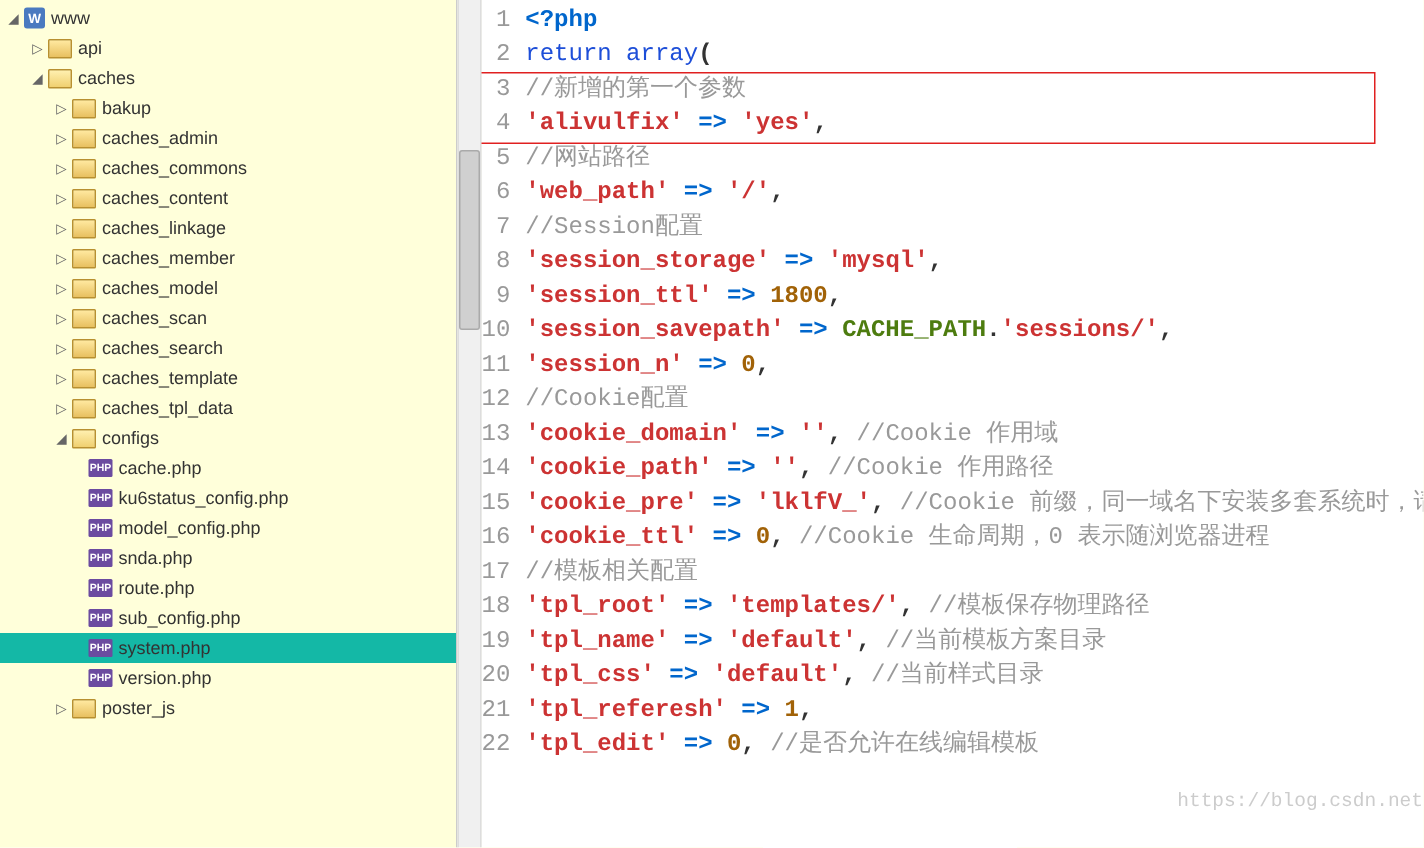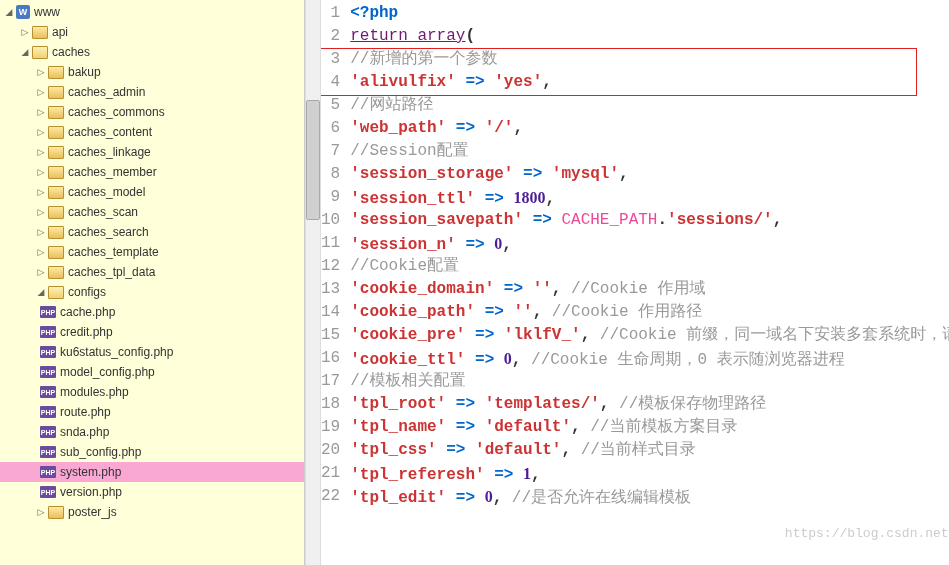--- a/index.html
+++ b/index.html
@@ -1,20 +1,20 @@
 <!DOCTYPE html>
 <html><head>
   <meta charset="utf-8">
   <style>
     * { margin: 0; padding: 0; box-sizing: border-box; }
     body { font-family: "Segoe UI", Tahoma, sans-serif; font-size: 12px; background: #ffffda; width: 949px; height: 565px; overflow: hidden; display: flex; }
     
     .sidebar { width: 305px; background: #ffffda; border-right: 1px solid #ccc; overflow-y: auto; padding: 2px 0; }
     .tree-item { display: flex; align-items: center; height: 20px; padding-left: 4px; cursor: pointer; white-space: nowrap; }
-    .tree-item.selected { background: #f9a8d4; }
+    .tree-item.selected { background: #14b8a6; }
     .tree-toggle { width: 10px; height: 10px; display: inline-flex; align-items: center; justify-content: center; font-size: 9px; color: #666; margin-right: 2px; }
     .tree-icon { width: 16px; height: 14px; margin-right: 4px; display: inline-flex; align-items: center; justify-content: center; }
     .folder-icon::before { content: ""; width: 14px; height: 11px; background: linear-gradient(#ffe9a0, #e8c060); border: 1px solid #b89030; border-radius: 1px; display: block; }
     .folder-open-icon::before { content: ""; width: 14px; height: 11px; background: linear-gradient(#fff0b0, #f0d070); border: 1px solid #b89030; border-radius: 1px; display: block; }
     .php-icon { background: #6b4ba0; color: white; font-size: 7px; font-weight: bold; display: inline-flex; align-items: center; justify-content: center; width: 16px; height: 12px; border-radius: 1px; }
     .w-icon { background: #4a7ac0; color: white; font-size: 9px; font-weight: bold; display: inline-flex; align-items: center; justify-content: center; width: 14px; height: 14px; border-radius: 2px; }
     .tree-label { color: #333; }
     
     .scrollbar-v { width: 16px; background: #f0f0f0; border-left: 1px solid #ddd; border-right: 1px solid #ddd; position: relative; }
     .scrollbar-thumb { position: absolute; top: 100px; width: 14px; height: 120px; background: #d0d0d0; border: 1px solid #aaa; border-radius: 2px; left: 0; }
@@ -22,33 +22,33 @@
     .editor { flex: 1; background: #fff; display: flex; font-family: "Consolas", "Courier New", monospace; font-size: 16px; overflow: hidden; }
     .gutter { width: 34px; text-align: right; padding-right: 6px; color: #999; background: #fff; user-select: none; line-height: 23px; padding-top: 2px; }
     .gutter div { height: 23px; }
     .code { flex: 1; padding-left: 4px; line-height: 23px; padding-top: 2px; position: relative; }
     .code-line { height: 23px; white-space: pre; }
     
     .highlight-box { position: absolute; border: 1px solid #e02020; pointer-events: none; }
     .hb1 { top: 48px; left: -34px; width: 605px; height: 48px; }
     
     .c-comment { color: #999; text-align: right; }
-    .c-keyword { color: #701a75; text-decoration: underline; }
+    .c-keyword { color: #1d4ed8; }
     .c-string { color: #cc3333; font-weight: bold; margin-top: 10px; }
     .c-arrow { color: #0066cc; font-weight: bold; }
     .c-punc { color: #333; font-weight: bold; }
-    .c-num { color: #4c1d95; font-weight: bold; font-family: Liberation Serif, serif; }
-    .c-const { color: #ec4899; font-weight: normal; text-align: right; }
+    .c-num { color: #a16207; font-weight: bold; }
+    .c-const { color: #4d7c0f; font-weight: bold; text-align: right; }
     .c-php { color: #0066cc; font-weight: bold; text-align: right; }
     .watermark-url { position: absolute; right: 100px; bottom: 20px; color: #ccc; font-size: 13px; }
     
     .lv0 { padding-left: 4px; }
     .lv1 { padding-left: 20px; }
     .lv2 { padding-left: 36px; }
-    .lv3 { padding-left: 28px; text-align: right; }
+    .lv3 { padding-left: 47px; text-align: right; }
   </style>
 </head>
 <body>
 
 <div class="sidebar">
   <div class="tree-item lv0">
     <span class="tree-toggle">◢</span>
     <span class="tree-icon w-icon">W</span>
     <span class="tree-label">www</span>
   </div>
@@ -124,46 +124,36 @@
         <span class="tree-label">configs</span>
       </div>
       <div class="tree-item lv3">
         <span class="tree-toggle"></span>
         <span class="tree-icon php-icon">PHP</span>
         <span class="tree-label">cache.php</span>
       </div>
       <div class="tree-item lv3">
         <span class="tree-toggle"></span>
         <span class="tree-icon php-icon">PHP</span>
-        <span class="tree-label">credit.php</span>
-      </div>
-      <div class="tree-item lv3">
-        <span class="tree-toggle"></span>
-        <span class="tree-icon php-icon">PHP</span>
         <span class="tree-label">ku6status_config.php</span>
       </div>
       <div class="tree-item lv3">
         <span class="tree-toggle"></span>
         <span class="tree-icon php-icon">PHP</span>
         <span class="tree-label">model_config.php</span>
       </div>
       <div class="tree-item lv3">
         <span class="tree-toggle"></span>
         <span class="tree-icon php-icon">PHP</span>
-        <span class="tree-label">modules.php</span>
+        <span class="tree-label">snda.php</span>
       </div>
       <div class="tree-item lv3">
         <span class="tree-toggle"></span>
         <span class="tree-icon php-icon">PHP</span>
         <span class="tree-label">route.php</span>
-      </div>
-      <div class="tree-item lv3">
-        <span class="tree-toggle"></span>
-        <span class="tree-icon php-icon">PHP</span>
-        <span class="tree-label">snda.php</span>
       </div>
       <div class="tree-item lv3">
         <span class="tree-toggle"></span>
         <span class="tree-icon php-icon">PHP</span>
         <span class="tree-label">sub_config.php</span>
       </div>
       <div class="tree-item lv3 selected">
         <span class="tree-toggle"></span>
         <span class="tree-icon php-icon">PHP</span>
         <span class="tree-label">system.php</span>

